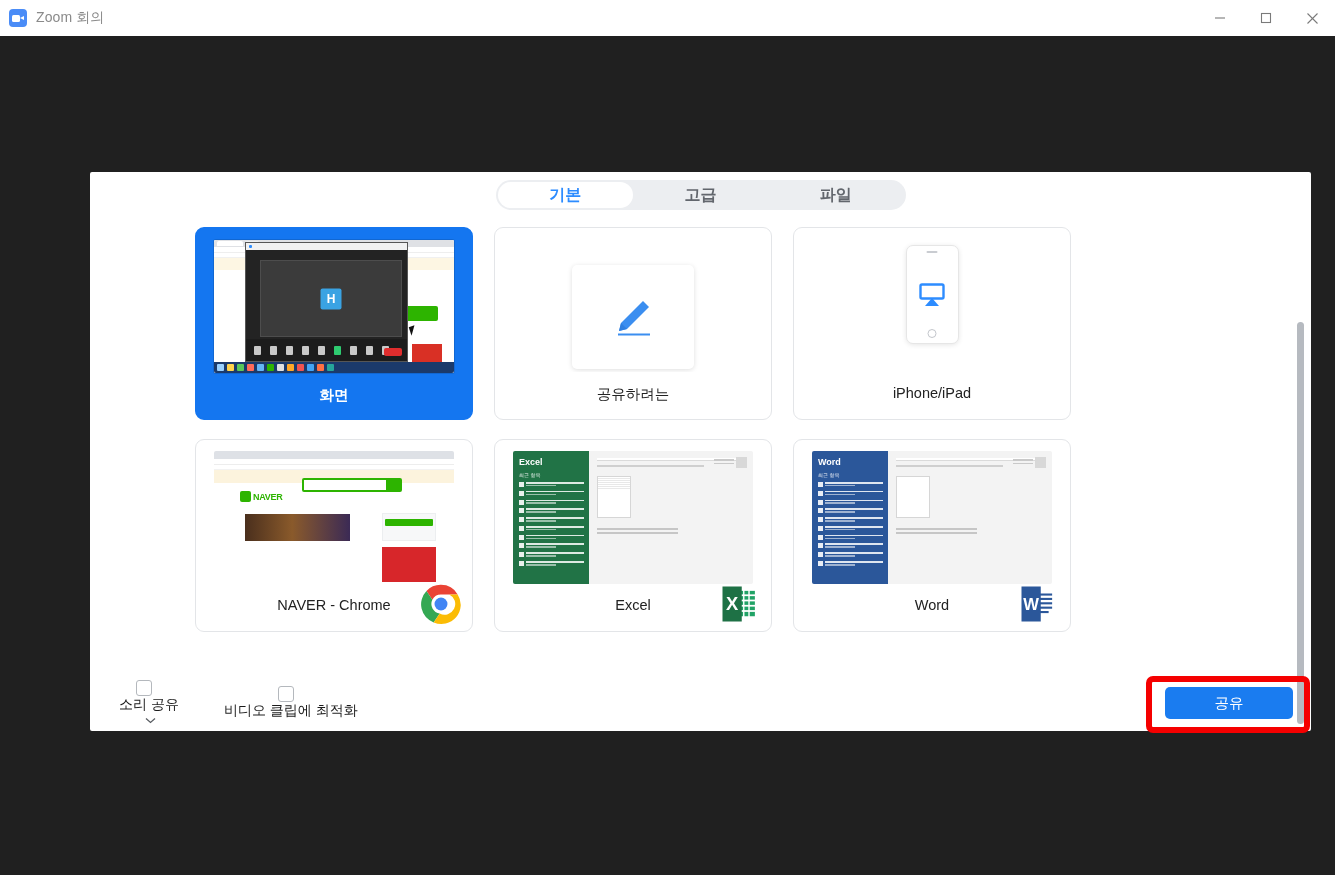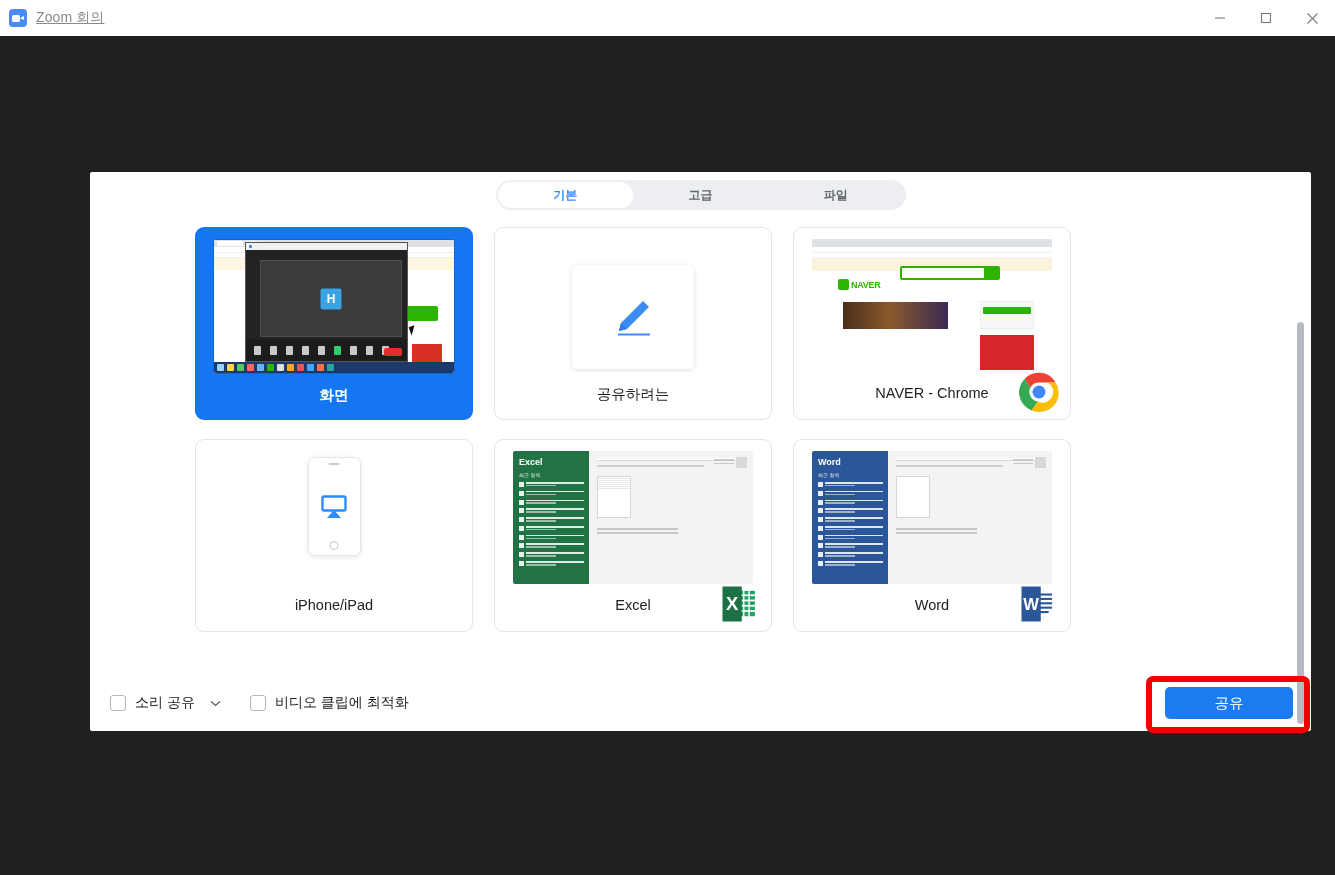--- a/index.html
+++ b/index.html
@@ -24,21 +24,21 @@
     content: ""; position: absolute; left: 3px; top: 5.5px;
     width: 8px; height: 7px; background: #fff; border-radius: 1.5px;
   }
   .tb-icon::after {
     content: ""; position: absolute; left: 11px; top: 6.5px;
     width: 0; height: 0;
     border-top: 2.5px solid transparent;
     border-bottom: 2.5px solid transparent;
     border-right: 4px solid #fff;
   }
-  .tb-title { font-size: 14px; color: #8a8a8a; letter-spacing: .1px; text-decoration: underline; }
+  .tb-title { font-size: 14px; color: #8a8a8a; letter-spacing: .1px; }
   .tb-controls {
     margin-left: auto; display: flex; height: 36px;
   }
   .tb-btn {
     width: 46px; height: 36px; display: flex;
     align-items: center; justify-content: center;
     color: #7a7a7a; font-size: 15px; line-height: 1;
   }
   .tb-btn svg { display: block; }
 
@@ -83,21 +83,21 @@
 
   
   .tabbar {
     width: 410px; height: 30px; margin: 8px auto 0;
     background: #eceef1; border-radius: 15px;
     display: flex; align-items: center; padding: 2px;
   }
   .tab {
     flex: 1; height: 26px; border-radius: 13px;
     display: flex; align-items: center; justify-content: center;
-    font-size: 12px; color: #62666d; font-weight: 600;
+    font-size: 16px; color: #62666d; font-weight: 600;
   }
   .tab.active { background: #ffffff; color: #2d8cff; }
 
   
   .grid-wrap {
     position: relative; margin: 17px 0 0 0; height: 405px;
   }
   .grid {
     display: grid;
     grid-template-columns: repeat(3, 278px);
@@ -299,31 +299,31 @@
   .scrollbar {
     position: absolute; right: 7px; top: 95px;
     width: 7px; height: 402px; background: #b6bac0; border-radius: 4px;
   }
 
   
   .footer {
     position: absolute; left: 0; right: 0; bottom: 0; height: 56px;
     display: flex; align-items: center; padding: 0 18px 0 20px;
   }
-  .chk-group { display: flex; align-items: center; }
+  .chk-group { display: flex; align-items: center; flex-direction: column; }
   .chkbox {
     width: 16px; height: 16px; border: 1.4px solid #b4b8bd;
     border-radius: 3px; background: #fff;
   }
   .chk-label { font-size: 14px; color: #1b1b1b; margin-left: 9px; }
   .chev {
     margin-left: 13px; color: #5a5e63; font-size: 11px;
     width: 16px; text-align: center;
   }
-  .chk-group.second { margin-left: 26px; }
+  .chk-group.second { margin-left: 36px; }
   .share-wrap { margin-left: auto; position: relative; }
   .share-btn {
     width: 128px; height: 32px; background: #1a7cf0; color: #fff;
     border: none; border-radius: 5px; font-size: 14.5px;
     font-family: "Liberation Sans", sans-serif;
     display: flex; align-items: center; justify-content: center;
   }
 
   
   .annotation {
@@ -437,20 +437,34 @@
               <path d="M14 36 L16 28 L22 34 Z" fill="#2f7fe0"></path>
               <line x1="13" y1="39.5" x2="45" y2="39.5" stroke="#3b8ef0" stroke-width="2"></line>
             </svg>
           </div>
         </div>
         <div class="card-label">공유하려는</div>
       </div>
 
       <div class="card">
         <div class="card-thumb">
+          <div class="phone-plate">
+            <div class="phone-speaker"></div>
+            <svg width="26" height="24" viewBox="0 0 26 24">
+              <rect x="1.5" y="1.5" width="23" height="14" rx="1.5" fill="none" stroke="#2d8cff" stroke-width="2.4"></rect>
+              <path d="M13 15 L20 23 L6 23 Z" fill="#2d8cff"></path>
+            </svg>
+            <div class="phone-home"></div>
+          </div>
+        </div>
+        <div class="card-label">iPhone/iPad</div>
+      </div>
+
+      <div class="card">
+        <div class="card-thumb">
           <div class="nv-wrap">
             <div class="nv-chrome"></div>
             <div class="nv-bar"></div>
             <div class="nv-marks"></div>
             <div class="nv-notice"></div>
             <div class="nv-logo">
               <div class="nv-logo-mark"></div>
               <div class="nv-logo-txt">NAVER</div>
             </div>
             <div class="nv-search">
@@ -472,34 +486,20 @@
             <path d="M7.4 9.1l6.7 10.1A11 11 0 0 0 22.5 34.9L15.6 45A22 22 0 0 1 7.4 9.1z" fill="#34a853"></path>
             <path d="M43.05 13A22 22 0 0 1 15.6 45l6.9-10.1A11 11 0 0 0 33.5 13z" fill="#fbbc05"></path>
             <circle cx="24" cy="24" r="9.6" fill="#fff"></circle>
             <circle cx="24" cy="24" r="7.4" fill="#4285f4"></circle>
           </svg>
         </div>
       </div>
 
       <div class="card">
         <div class="card-thumb">
-          <div class="phone-plate">
-            <div class="phone-speaker"></div>
-            <svg width="26" height="24" viewBox="0 0 26 24">
-              <rect x="1.5" y="1.5" width="23" height="14" rx="1.5" fill="none" stroke="#2d8cff" stroke-width="2.4"></rect>
-              <path d="M13 15 L20 23 L6 23 Z" fill="#2d8cff"></path>
-            </svg>
-            <div class="phone-home"></div>
-          </div>
-        </div>
-        <div class="card-label">iPhone/iPad</div>
-      </div>
-
-      <div class="card">
-        <div class="card-thumb">
           <div class="of-wrap">
             <div class="of-rail excel">
               <div class="of-brand">Excel</div>
               <div class="of-sub">최근 항목</div>
               <div class="of-item">
                   <div class="of-chip"></div>
                   <div class="of-lines">
                     <div class="of-line"></div>
                     <div class="of-line short"></div>
                   </div>

